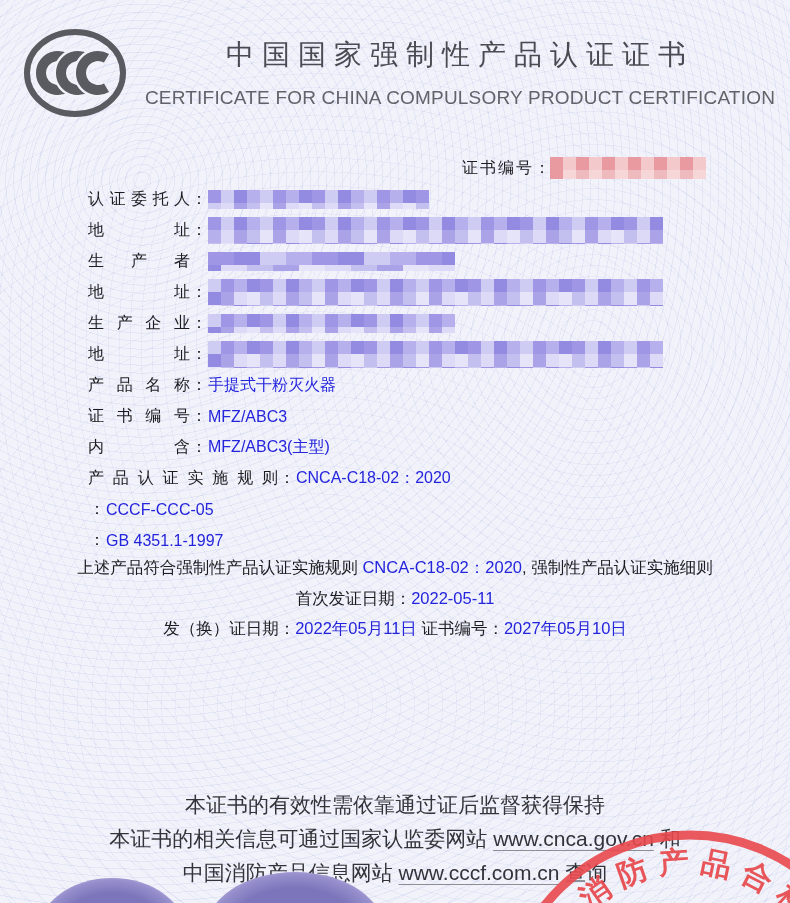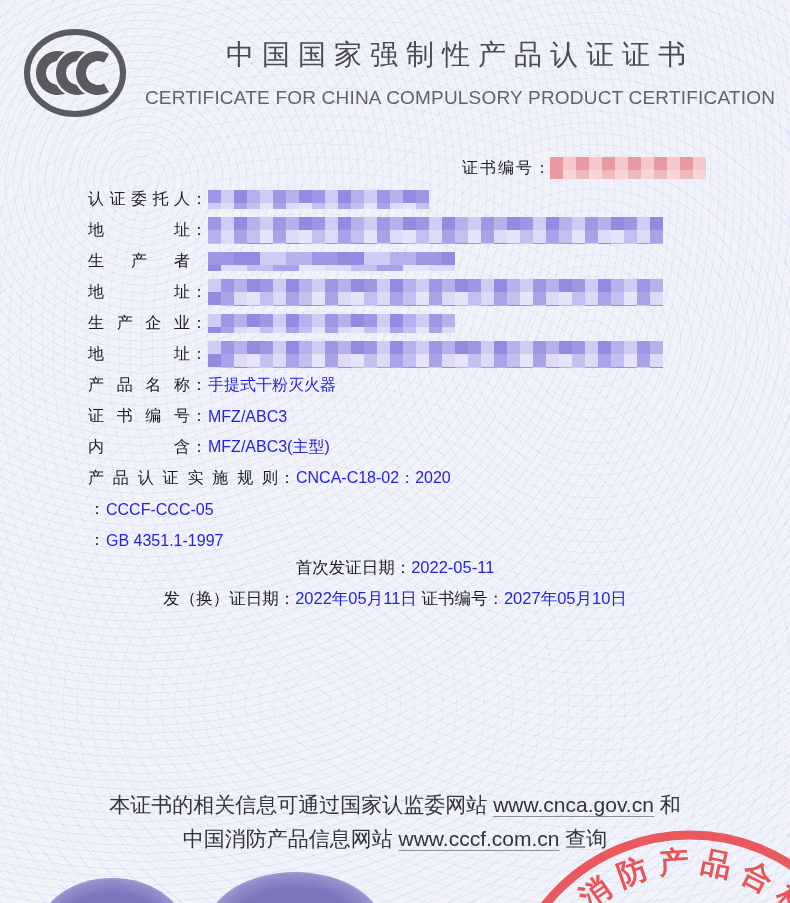--- a/index.html
+++ b/index.html
@@ -604,25 +604,27 @@
     </div>
 
     <div class="field-row">
       <span class="fcolon">：</span>
       <span class="fvalue">GB 4351.1-1997</span>
 
     </div>
   </div>
 
   <div class="statement">
+    <div class="sline"><span>上述产品符合强制性产品认证实施规则 </span><span class="blue">CNCA-C18-02：2020</span><span>, 强制性产品认证实施细则</span></div>
     <div class="sline"><span>首次发证日期：</span><span class="blue">2022-05-11</span></div>
     <div class="sline"><span>发（换）证日期：</span><span class="blue">2022年05月11日</span><span> 证书编号：</span><span class="blue">2027年05月10日</span></div>
   </div>
 
   <div class="footer">
+    <div class="fline"><span>本证书的有效性需依靠通过证后监督获得保持</span></div>
     <div class="fline"><span>本证书的相关信息可通过国家认监委网站 </span><span class="url">www.cnca.gov.cn</span><span> 和</span></div>
     <div class="fline"><span>中国消防产品信息网站 </span><span class="url">www.cccf.com.cn</span><span> 查询</span></div>
   </div>
 
   <div class="blob blob1"></div>
   <div class="blob blob2"></div>
 
   <svg class="stamp" width="790" height="903" viewBox="0 0 790 903">
     <circle cx="690" cy="1020" r="185" fill="none" stroke-width="9" opacity="0.9"></circle>
     <path id="seal-arc" d="M 585 915 A 148 148 0 0 1 803 925" fill="none"></path>

